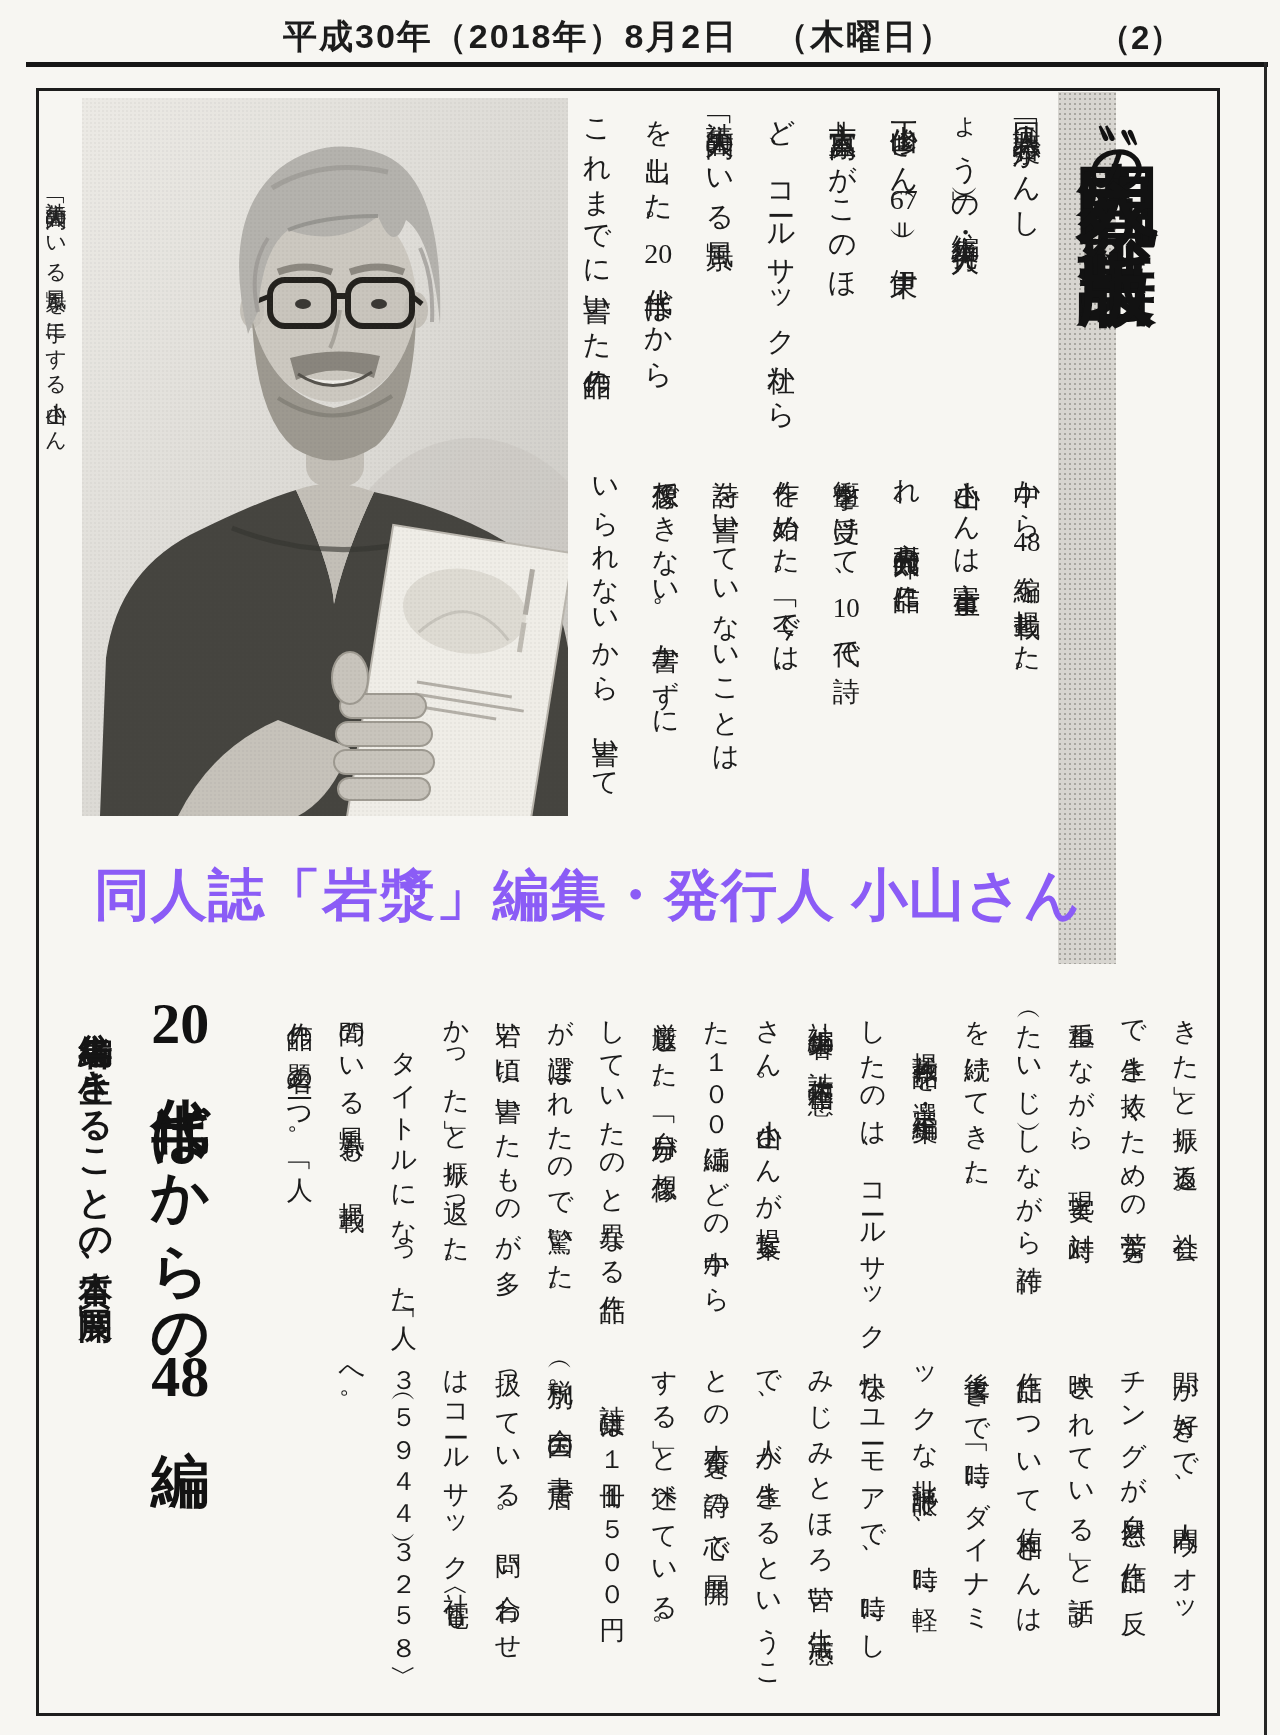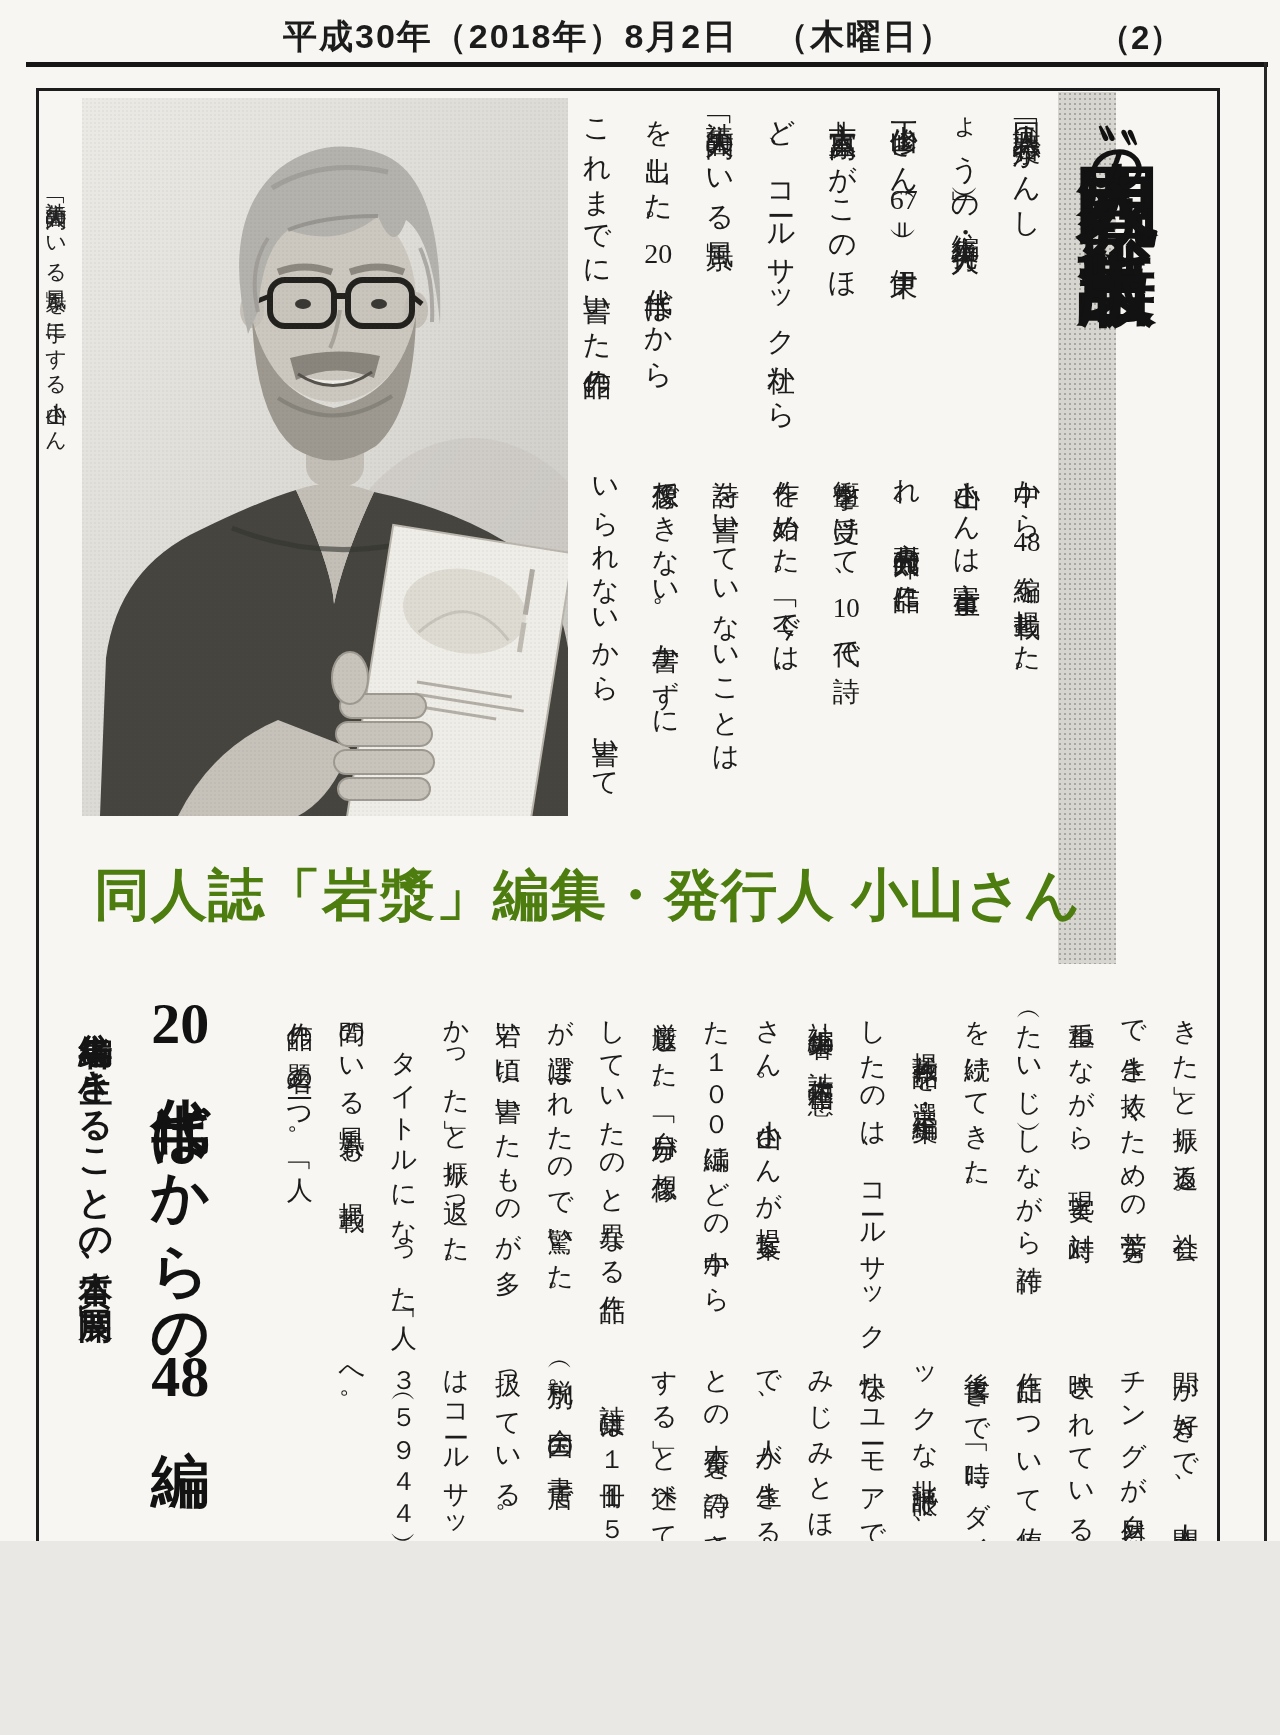--- a/index.html
+++ b/index.html
@@ -1,17 +1,17 @@
 <!DOCTYPE html>
 <html><head>
 <meta charset="utf-8">
 <style>
   html,body{margin:0;padding:0;background:#e9e8e4;}
   #page{
-    position:relative;width:1280px;height:1541px;margin:0 auto;
+    position:relative;width:1280px;height:1735px;margin:0 auto;
     background:#f7f6f2;overflow:hidden;
     font-family:"Liberation Serif","DejaVu Serif",serif;color:#1c1c1c;
   }
   
   .masthead-date{position:absolute;left:283px;top:14px;font-family:"Liberation Sans","DejaVu Sans",sans-serif;
     font-weight:700;font-size:34px;letter-spacing:2px;white-space:nowrap;}
   .page-number{position:absolute;left:1098px;top:16px;font-family:"Liberation Sans","DejaVu Sans",sans-serif;
     font-weight:700;font-size:33px;}
   .top-rule{position:absolute;left:26px;top:62px;width:1242px;height:5px;background:#161616;}
   .right-rule{position:absolute;left:1264px;top:62px;width:3px;height:1673px;background:#262626;}
@@ -41,21 +41,21 @@
     background-color:#d7d5d0;
     background-image:radial-gradient(circle at 2px 2px,#a8a6a0 1.2px,rgba(0,0,0,0) 1.4px);
     background-size:5px 5px;}
   .headline-text{position:absolute;left:26px;top:6px;height:866px;writing-mode:vertical-rl;
     font-weight:700;font-size:82px;letter-spacing:4px;line-height:1.05;color:#121212;}
   .headline-text .qmark{font-size:40px;letter-spacing:0;}
   .headline-text .particle{font-size:54px;}
   .headline-text .rest{font-size:78px;}
   
   .subheadline{position:absolute;left:94px;top:858px;font-family:"Liberation Sans","DejaVu Sans",sans-serif;
-    font-weight:700;font-size:56px;letter-spacing:1px;white-space:nowrap;color:#4d7c0f;}
+    font-weight:700;font-size:56px;letter-spacing:1px;white-space:nowrap;color:#8b5cf6;}
   
   .bottom-headline{position:absolute;left:148px;top:994px;writing-mode:vertical-rl;
     font-weight:700;font-size:58px;letter-spacing:5px;line-height:1.1;color:#121212;}
   
   .side-headline{position:absolute;left:76px;top:1006px;writing-mode:vertical-rl;
     font-family:"Liberation Sans","DejaVu Sans",sans-serif;
     font-weight:700;font-size:34px;letter-spacing:1px;line-height:1.15;color:#151515;}
 </style>
 </head>
 <body>

